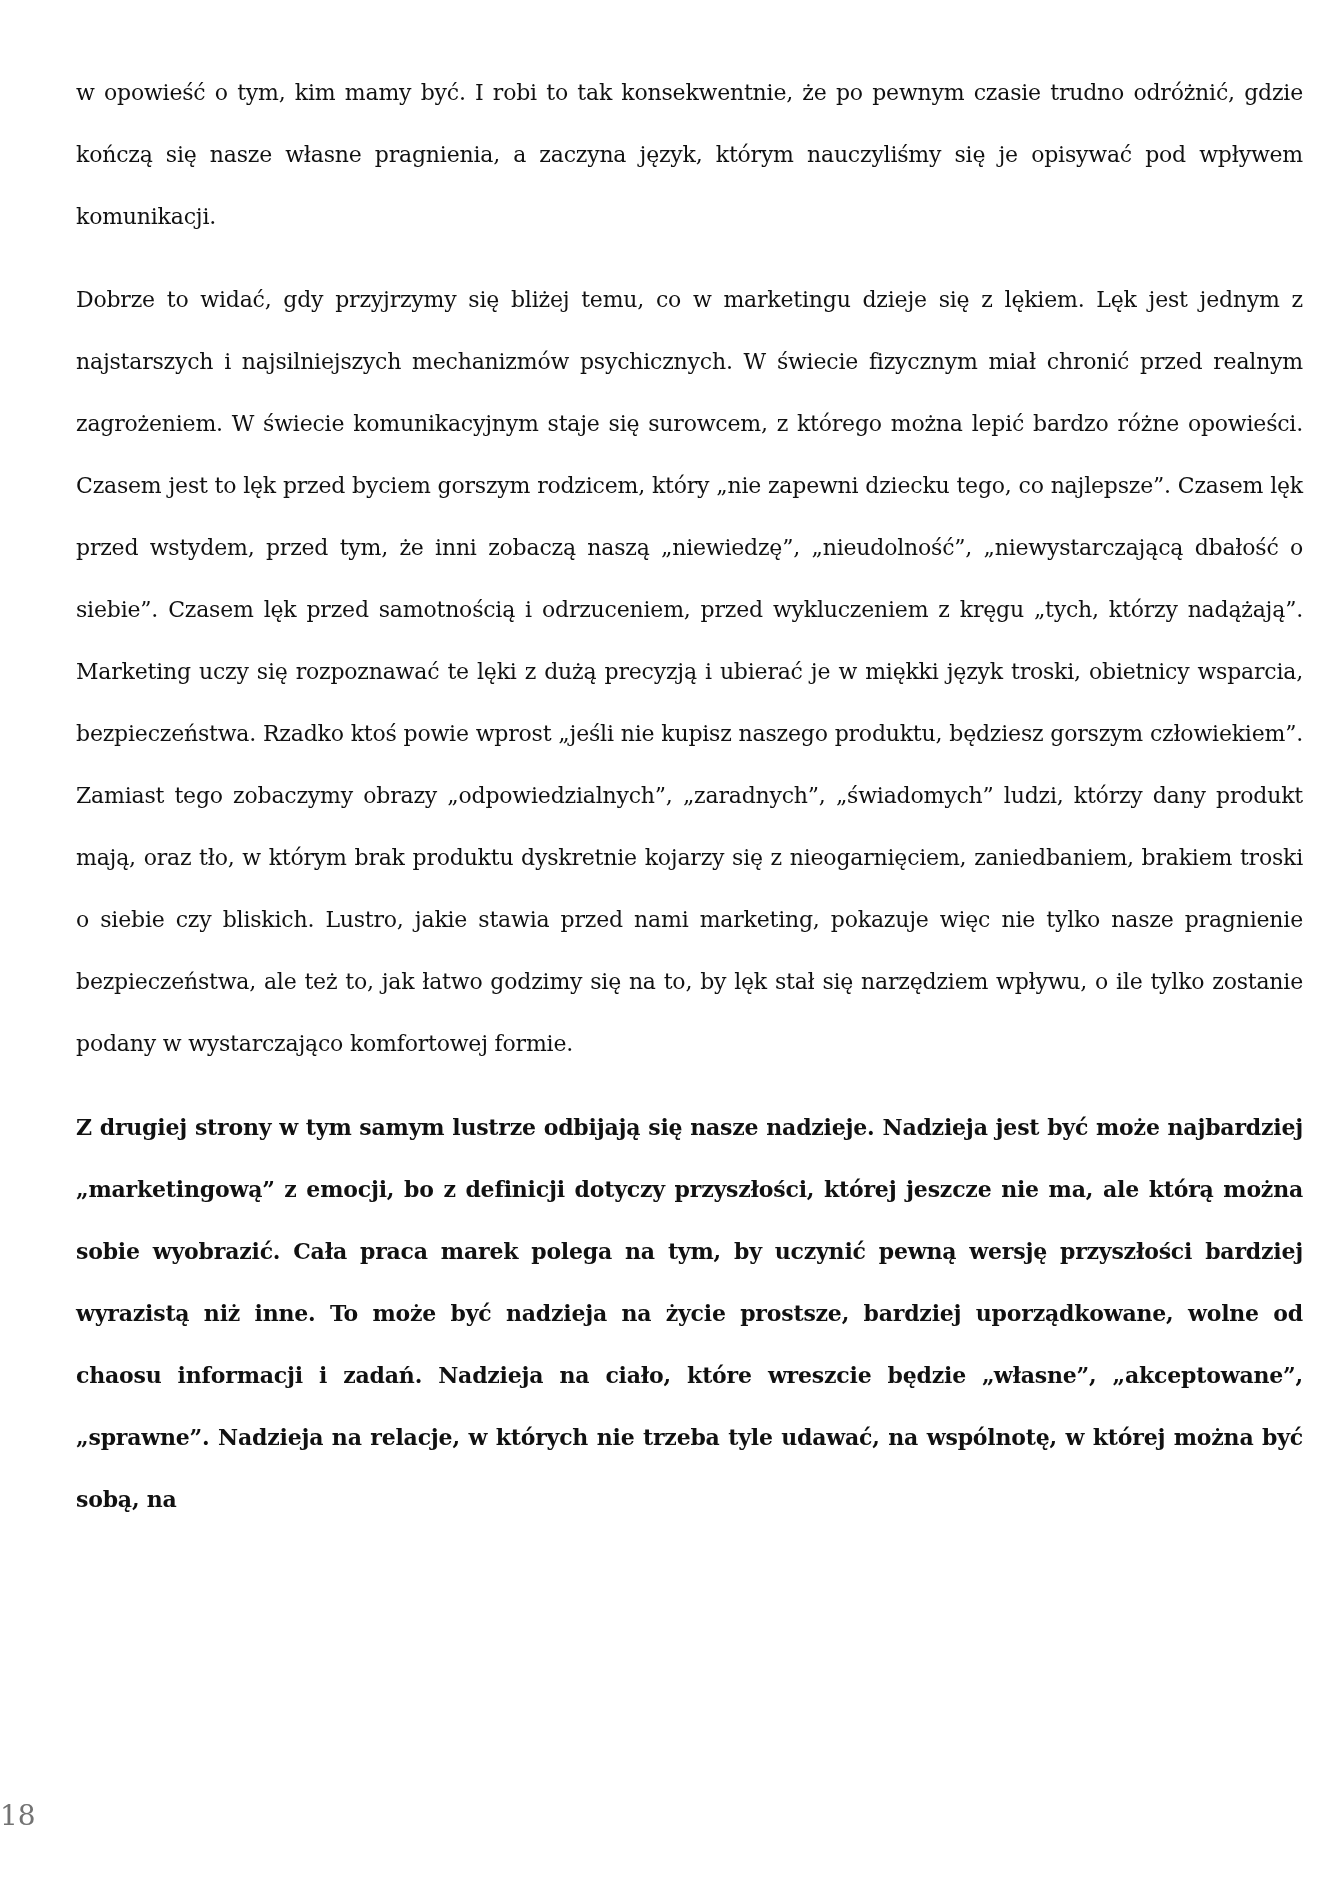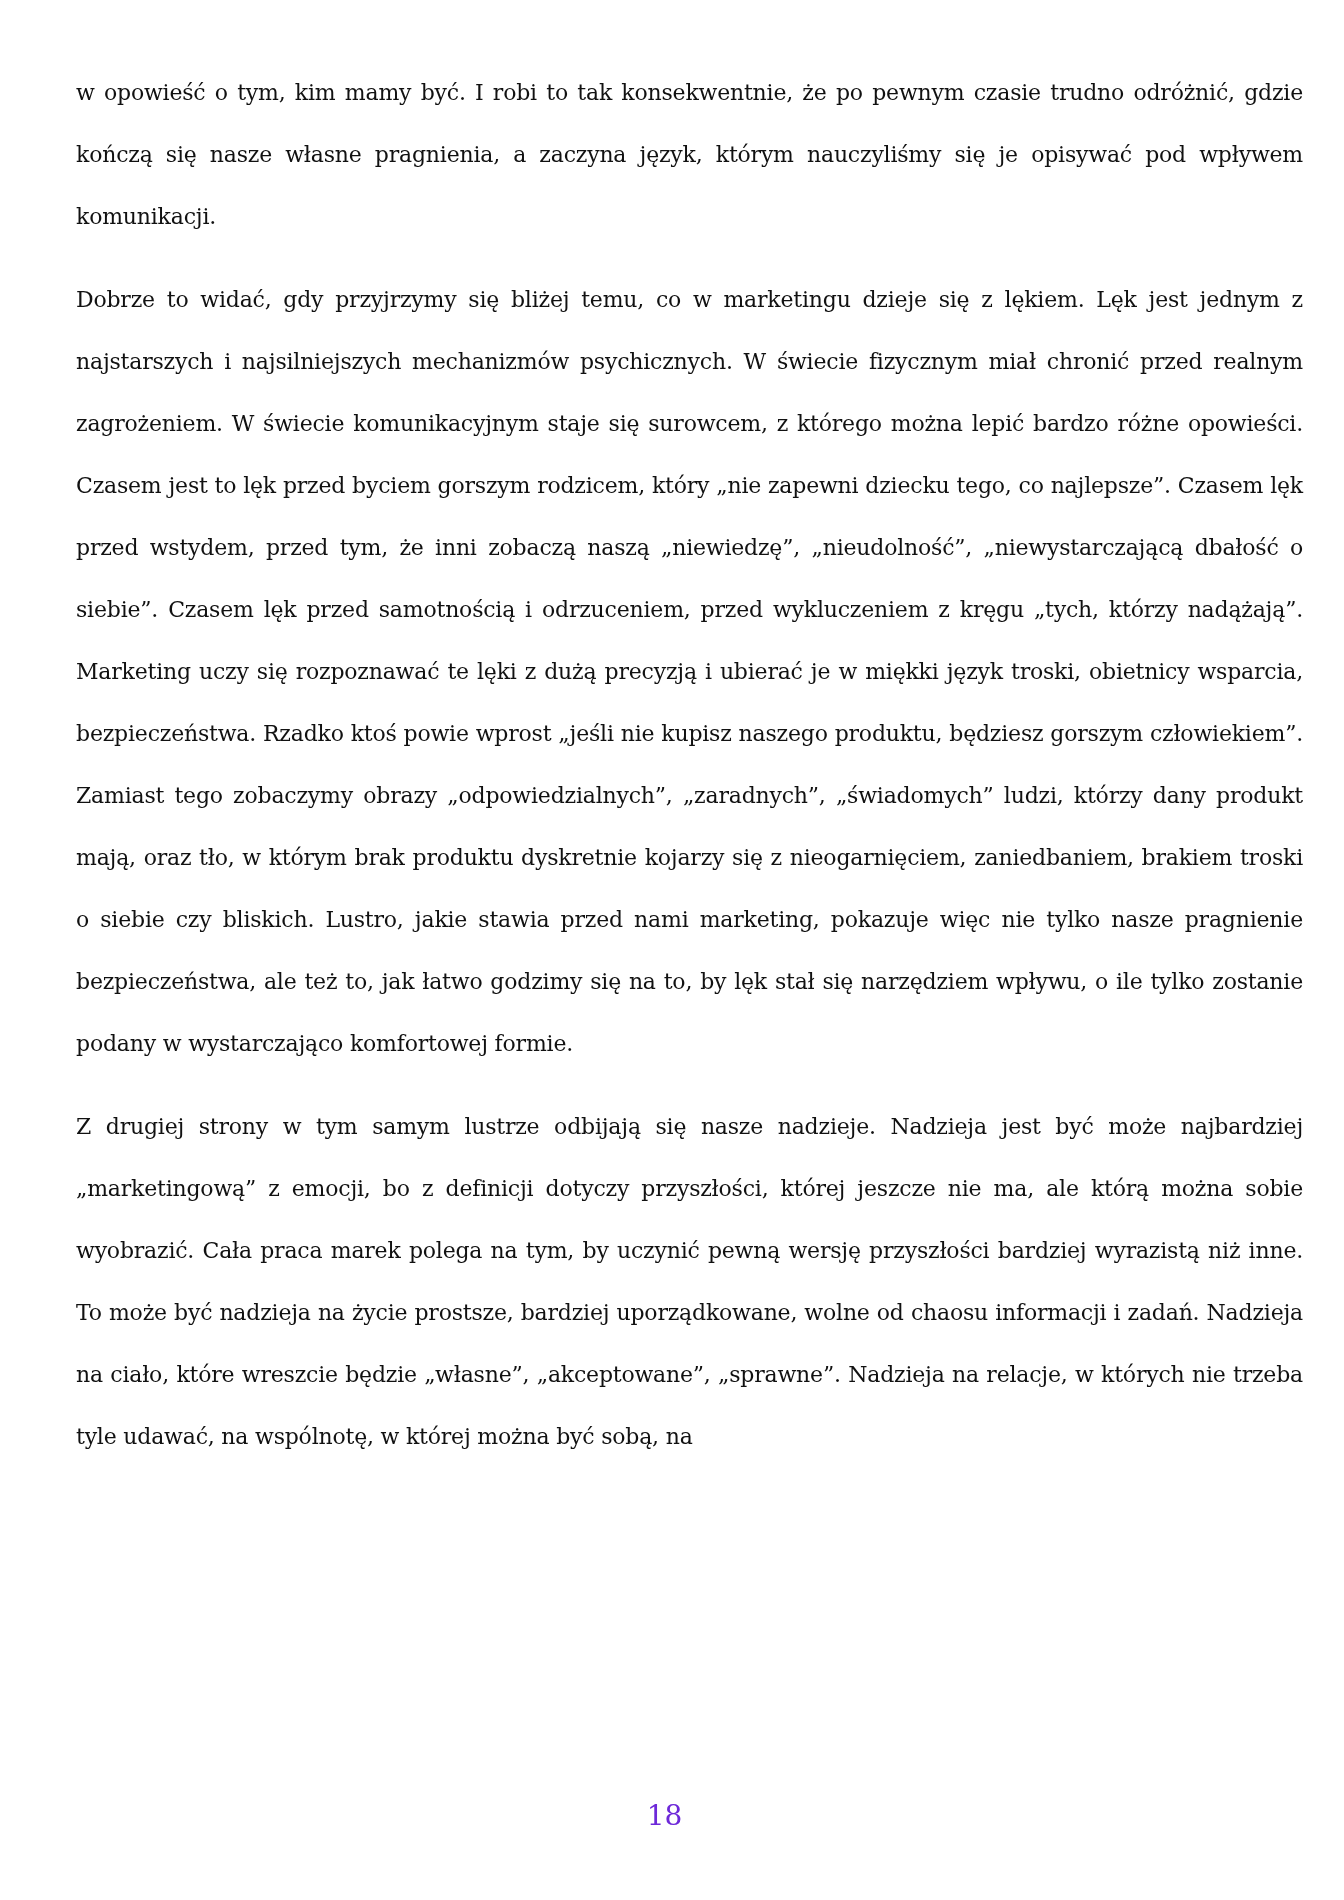--- a/index.html
+++ b/index.html
@@ -4,24 +4,24 @@
 <style>
   html, body { margin: 0; padding: 0; background: #ffffff; }
   body { width: 1344px; height: 1900px; position: relative; overflow: hidden; }
   .page { position: absolute; left: 0; top: 0; width: 1344px; height: 1900px; background: #ffffff; }
   .text-body {
     position: absolute; left: 76px; top: 62px; width: 1227px;
     font-family: "DejaVu Serif", serif; font-size: 22px; line-height: 62px;
     color: #111111; text-align: justify; letter-spacing: -0.2px;
   }
   .text-body p { margin: 0 0 21px 0; }
-  .text-body p:last-child { margin-bottom: 0; }
+  .text-body p:last-child { margin-bottom: 0; font-weight: bold; }
   .page-number {
-    position: absolute; left: 0; width: 1329px; top: 1796px; text-align: center;
-    font-family: "DejaVu Serif", serif; font-size: 28px; line-height: 40px; color: #6d28d9;
+    position: absolute; left: 0; width: 1329px; top: 1796px; 
+    font-family: "DejaVu Serif", serif; font-size: 28px; line-height: 40px; color: #737373;
   }
 </style>
 </head>
 <body>
 
 <div class="page">
   <div class="text-body">
     <p>w opowieść o tym, kim mamy być. I robi to tak konsekwentnie, że po pewnym czasie trudno odróżnić, gdzie kończą się nasze własne pragnienia, a zaczyna język, którym nauczyliśmy się je opisywać pod wpływem komunikacji.</p>
     <p>Dobrze to widać, gdy przyjrzymy się bliżej temu, co w marketingu dzieje się z lękiem. Lęk jest jednym z najstarszych i najsilniejszych mechanizmów psychicznych. W świecie fizycznym miał chronić przed realnym zagrożeniem. W świecie komunikacyjnym staje się surowcem, z którego można lepić bardzo różne opowieści. Czasem jest to lęk przed byciem gorszym rodzicem, który „nie zapewni dziecku tego, co najlepsze”. Czasem lęk przed wstydem, przed tym, że inni zobaczą naszą „niewiedzę”, „nieudolność”, „niewystarczającą dbałość o siebie”. Czasem lęk przed samotnością i odrzuceniem, przed wykluczeniem z kręgu „tych, którzy nadążają”. Marketing uczy się rozpoznawać te lęki z dużą precyzją i ubierać je w miękki język troski, obietnicy wsparcia, bezpieczeństwa. Rzadko ktoś powie wprost „jeśli nie kupisz naszego produktu, będziesz gorszym człowiekiem”. Zamiast tego zobaczymy obrazy „odpowiedzialnych”, „zaradnych”, „świadomych” ludzi, którzy dany produkt mają, oraz tło, w którym brak produktu dyskretnie kojarzy się z nieogarnięciem, zaniedbaniem, brakiem troski o siebie czy bliskich. Lustro, jakie stawia przed nami marketing, pokazuje więc nie tylko nasze pragnienie bezpieczeństwa, ale też to, jak łatwo godzimy się na to, by lęk stał się narzędziem wpływu, o ile tylko zostanie podany w wystarczająco komfortowej formie.</p>
     <p>Z drugiej strony w tym samym lustrze odbijają się nasze nadzieje. Nadzieja jest być może najbardziej „marketingową” z emocji, bo z definicji dotyczy przyszłości, której jeszcze nie ma, ale którą można sobie wyobrazić. Cała praca marek polega na tym, by uczynić pewną wersję przyszłości bardziej wyrazistą niż inne. To może być nadzieja na życie prostsze, bardziej uporządkowane, wolne od chaosu informacji i zadań. Nadzieja na ciało, które wreszcie będzie „własne”, „akceptowane”, „sprawne”. Nadzieja na relacje, w których nie trzeba tyle udawać, na wspólnotę, w której można być sobą, na</p>

